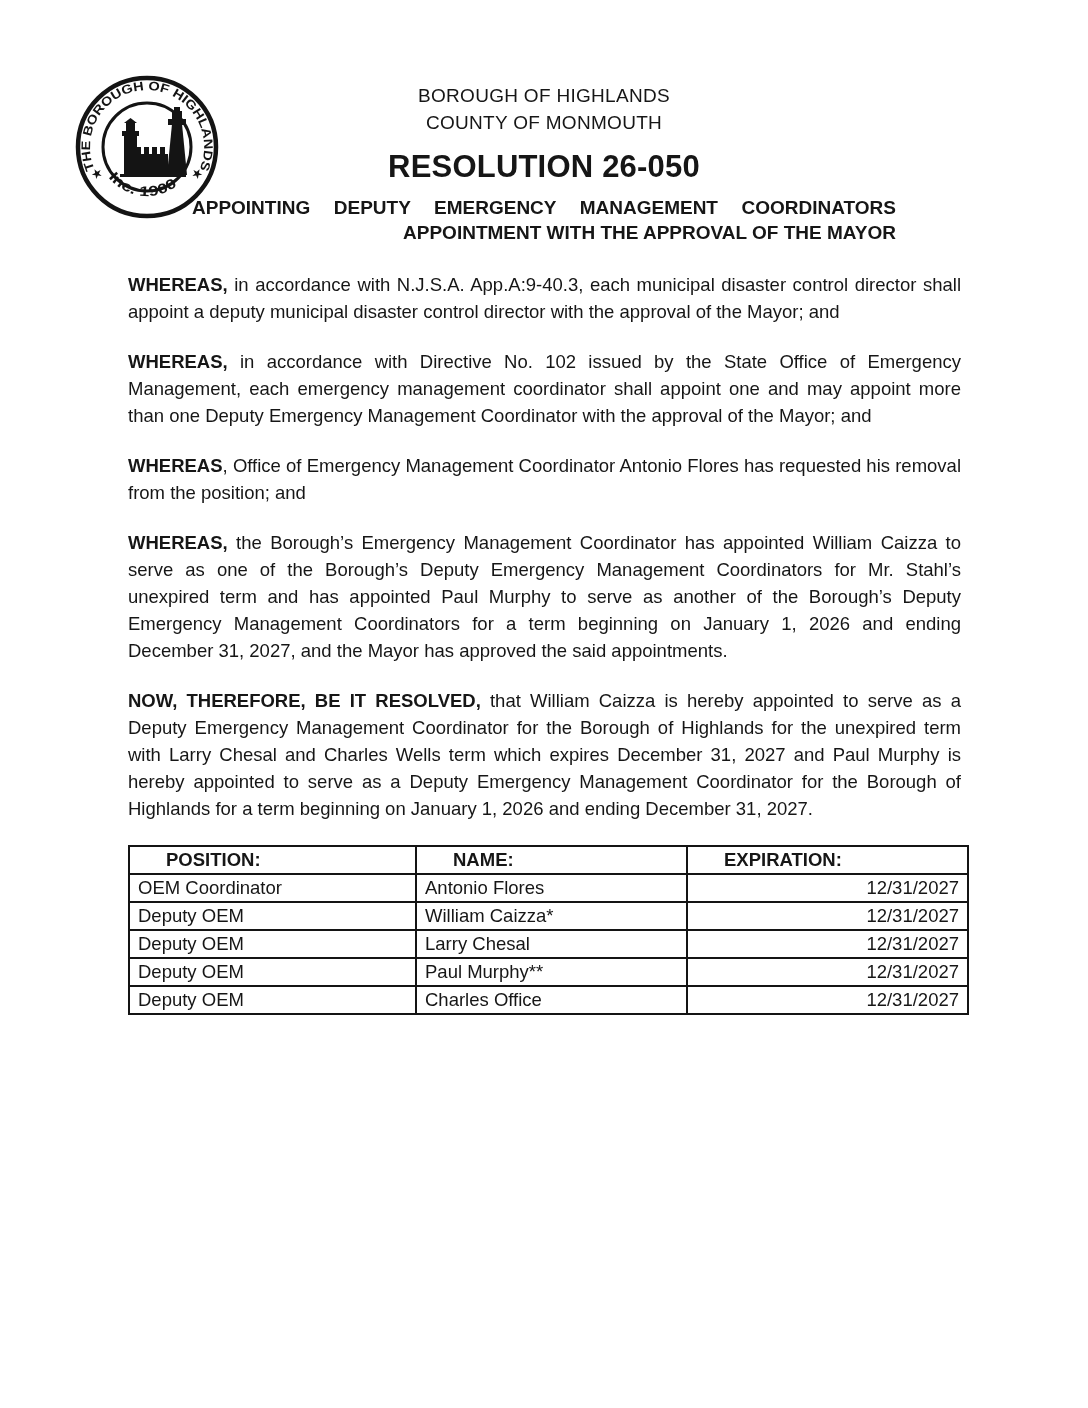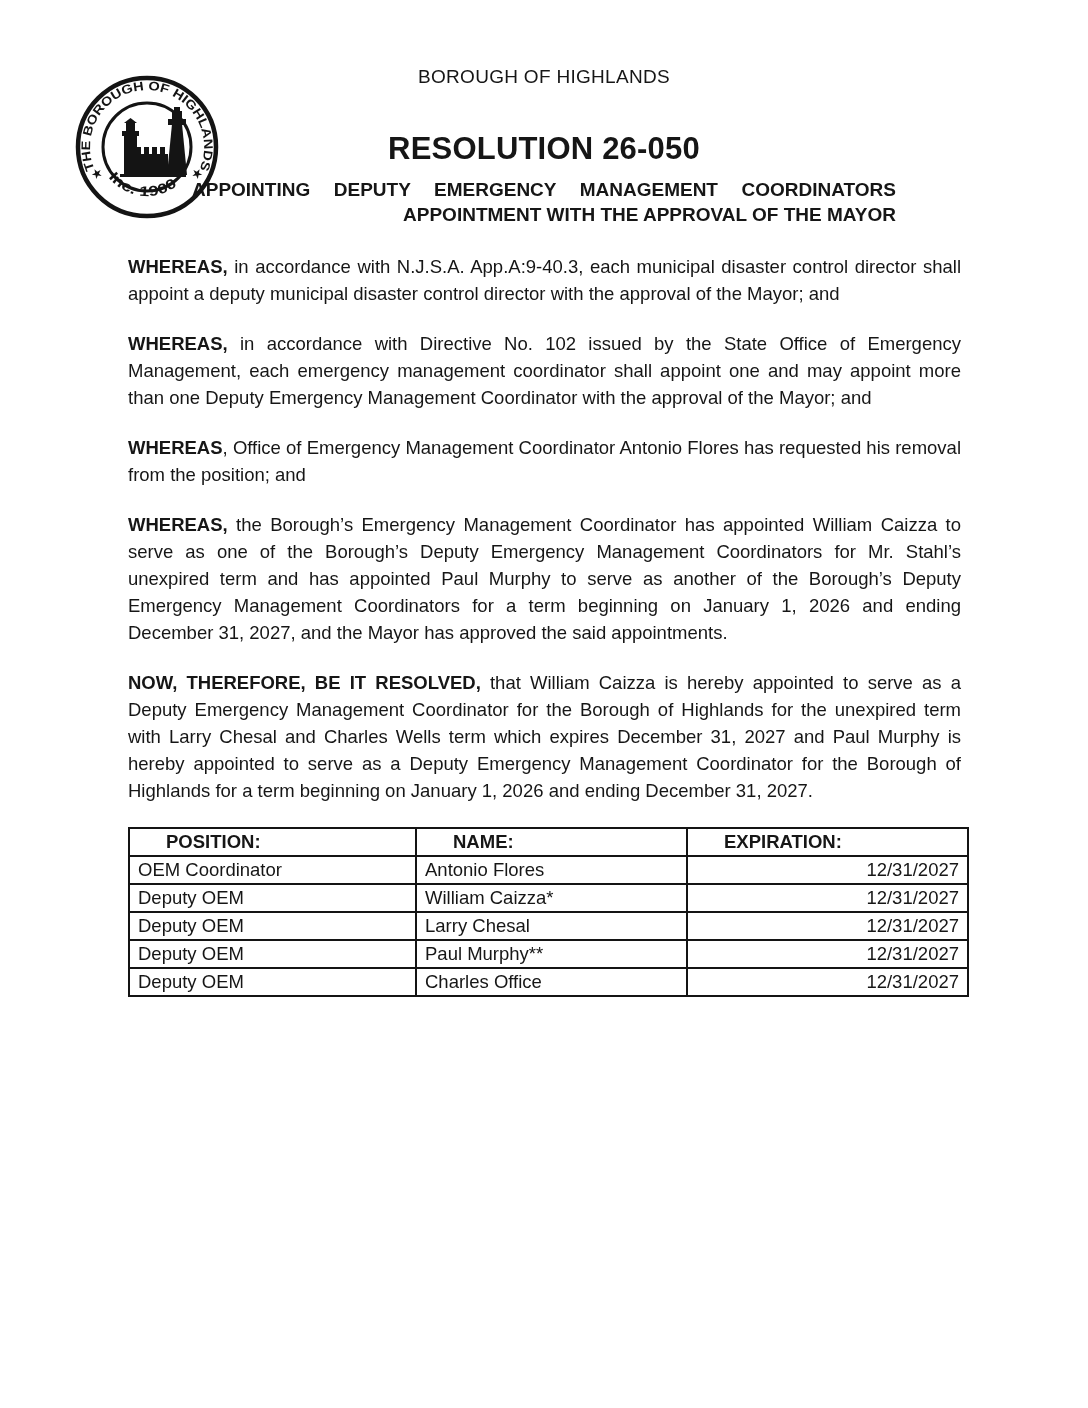--- a/index.html
+++ b/index.html
@@ -11,24 +11,24 @@
     background: #ffffff;
     color: #161616;
     font-family: "Liberation Sans", sans-serif;
     overflow: hidden;
   }
   
   .seal { position: absolute; left: 70px; top: 74px; }
   .seal text { font-family: "Liberation Sans", sans-serif; }
 
   
-  .head { padding-top: 63px; text-align: center; }
+  .head { padding-top: 82px; text-align: center; }
   .head .org-line { font-size: 19px; line-height: 27px; letter-spacing: 0.3px; }
   .doc-title {
-    margin: 42px 0 0 0;
+    margin: 14px 0 0 0;
     text-align: center;
     font-size: 31px;
     font-weight: bold;
     line-height: 34px;
     letter-spacing: 0.2px;
   }
   .subtitle {
     margin: 11px 192px 0 192px; 
     font-weight: bold;
     font-size: 19px;
@@ -111,20 +111,21 @@
       <rect x="65" y="80" width="33" height="22"></rect>
       <rect x="66" y="73" width="5" height="8"></rect>
       <rect x="74" y="73" width="5" height="8"></rect>
       <rect x="82" y="73" width="5" height="8"></rect>
       <rect x="90" y="73" width="5" height="8"></rect>
     </g>
   </svg>
 
   <div class="head">
     <div class="org-line">BOROUGH OF HIGHLANDS</div>
+    <div class="org-line">COUNTY OF MONMOUTH</div>
   </div>
 
   <div class="doc-title">RESOLUTION 26-050</div>
 
   <div class="subtitle">
     <div class="l1">APPOINTING DEPUTY EMERGENCY MANAGEMENT COORDINATORS</div>
     <div class="l2">APPOINTMENT WITH THE APPROVAL OF THE MAYOR</div>
   </div>
 
   <div class="content">

